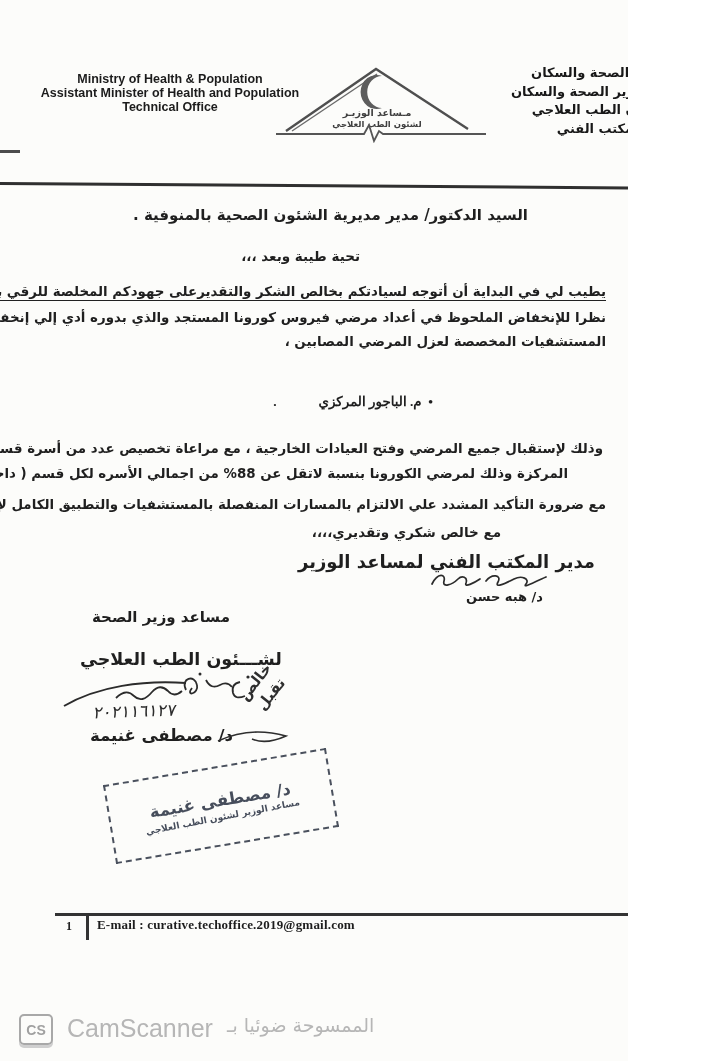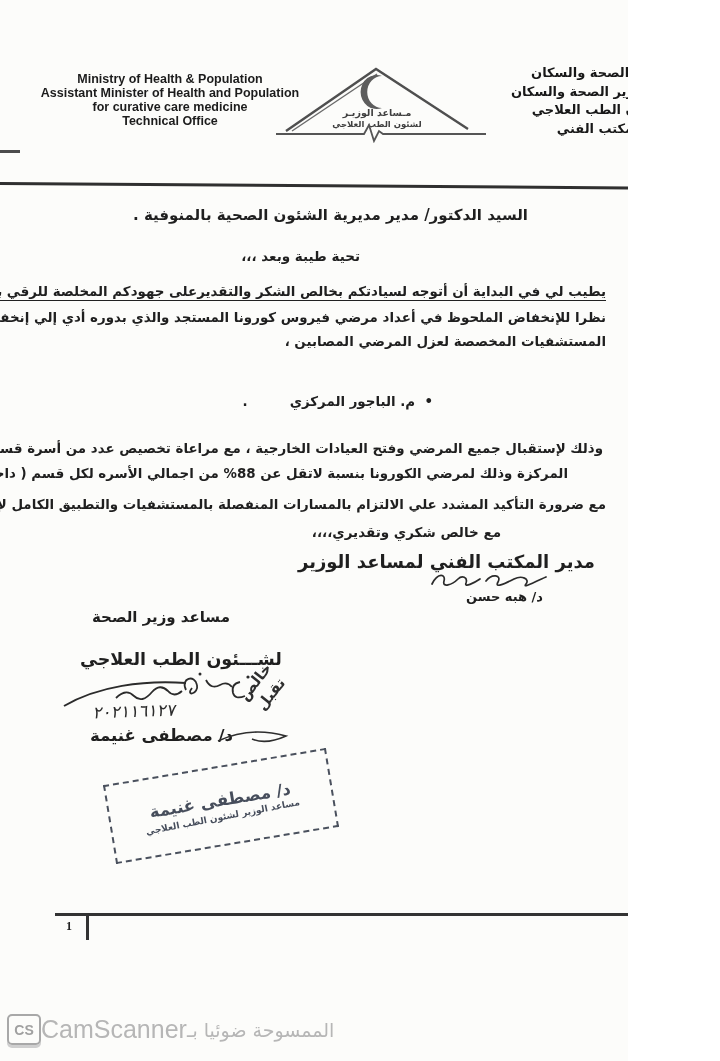--- a/index.html
+++ b/index.html
@@ -15,21 +15,21 @@
   .ar-header{left:500px;top:64px;width:200px;text-align:center;
              font-size:13px;line-height:18.5px;color:#181818;}
   .page-edge{left:706px;top:0;width:2px;height:958px;background:#dcdcda;}
   .left-dash{left:0;top:150px;width:20px;height:3px;background:#4c4c4c;}
   .header-rule{left:0;top:182px;width:698px;height:3px;background:#2f2f2f;
                transform:rotate(0.4deg);transform-origin:left center;}
   .addressee{right:100px;top:206px;font-size:15px;}
   .greeting{right:268px;top:248px;font-size:13.5px;}
   .bodyline{font-size:13.4px;}
   .u{border-bottom:1.6px solid #222;padding-bottom:1px;}
-  .bullet-row{right:195px;top:394px;font-size:13.4px;}
+  .bullet-row{right:195px;top:394px;font-size:13.4px;font-family:Liberation Serif, serif;}
   .gap40{display:inline-block;width:42px;}
   .closing{right:127px;top:524px;font-size:13.5px;margin-left:41px;}
   .sig-title-r{right:33px;top:551px;font-size:18px;}
   .sig-name-r{right:85px;top:589px;font-size:13px;}
   .sig-l1{left:92px;top:608px;font-size:15px;}
   .sig-l2{left:80px;top:649px;font-size:17.5px;}
   .hand-num{left:94px;top:701px;font-size:17px;color:#2c2c2c;font-weight:400;
             direction:ltr;unicode-bidi:bidi-override;letter-spacing:3px;
             transform:skewX(-10deg) rotate(-2deg);}
   .sig-name-l{left:90px;top:726px;font-size:16.5px;}
@@ -39,41 +39,40 @@
          transform:rotate(-9.5deg);color:#39404f;text-align:center;opacity:.93;
          display:flex;flex-direction:column;justify-content:center;gap:2px;}
   .stamp .s1{font-size:16.5px;font-weight:700;direction:rtl;}
   .stamp .s2{font-size:9px;font-weight:700;direction:rtl;transform:rotate(-1.5deg);}
   .footer-rule{left:55px;top:913px;width:650px;height:2.5px;background:#333;}
   .footer-tick{left:86px;top:916px;width:2.5px;height:24px;background:#333;}
   .page-num{left:66px;top:919px;font-size:12px;font-weight:bold;
             font-family:"Liberation Serif",serif;color:#222;}
   .email{left:97px;top:917px;font-size:13px;font-weight:bold;letter-spacing:.2px;
          font-family:"Liberation Serif",serif;color:#1d1d1d;}
-  .watermark{left:7px;top:1014px;display:flex;align-items:center;gap:0;}
+  .watermark{left:19px;top:1014px;display:flex;gap:14px;}
   .cs-badge{width:30px;height:27px;border:2.5px solid #a8a8a8;border-radius:5px;
             color:#a0a0a0;font-family:"Liberation Sans",sans-serif;font-weight:bold;
             font-size:14px;display:flex;align-items:center;justify-content:center;
             box-shadow:0 3px 0 #cfcfcf;}
   .wm-brand{font-family:"Liberation Sans",sans-serif;font-size:25px;color:#b6b6b6;}
   .wm-ar{direction:rtl;font-size:19px;color:#b6b6b6;font-weight:400;}
   svg{display:block;}
 </style>
 </head>
 <body>
 
 <div class="page">
 
   <div class="abs page-edge"></div>
   <div class="abs left-dash"></div>
 
   <div class="abs en-header">
     <div>Ministry of Health &amp; Population</div>
     <div>Assistant Minister of Health and Population</div>
-    <div>for curative care medicine</div>
     <div>Technical Office</div>
   </div>
 
   <div class="abs" style="left:276px;top:53px;">
     <svg width="212" height="90" viewBox="0 0 212 90">
       <polyline points="10,78 100,16 192,76" fill="none" stroke="#4f4f4f" stroke-width="2.4"></polyline>
       <line x1="16" y1="78" x2="101" y2="21" stroke="#6a6a6a" stroke-width="1.4"></line>
       <path d="M106,23 a16,17 0 1,0 0,32 a12,13 0 1,1 0,-32 Z" fill="#5d5d5d"></path>
       <circle cx="101" cy="33" r="3.6" fill="#fcfcfa"></circle>
       <path d="M94,41 q8,7 17,2" stroke="#fcfcfa" stroke-width="2.4" fill="none"></path>
@@ -148,20 +147,21 @@
   </div>
 
   <div class="abs stamp">
     <div class="s1">د/ مصطفى غنيمة</div>
     <div class="s2">مساعد الوزير لشئون الطب العلاجي</div>
   </div>
 
   <div class="abs footer-rule"></div>
   <div class="abs page-num">1</div>
   <div class="abs footer-tick"></div>
+  <div class="abs email">E-mail : curative.techoffice.2019@gmail.com</div>
 
   <div class="abs watermark">
     <div class="cs-badge">CS</div>
     <div class="wm-brand">CamScanner</div>
     <div class="wm-ar">الممسوحة ضوئيا بـ</div>
   </div>
 
 </div>
 
 </body></html>

